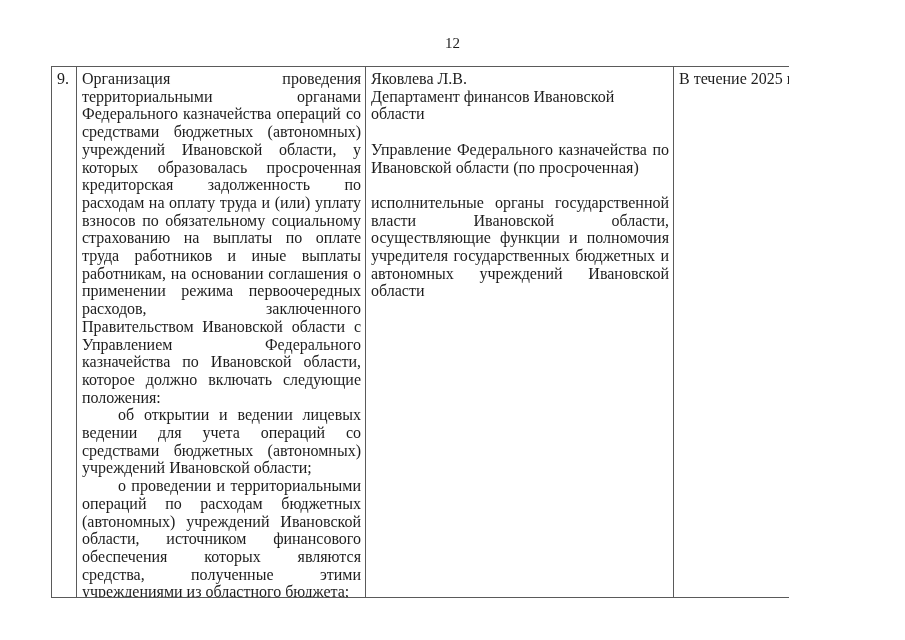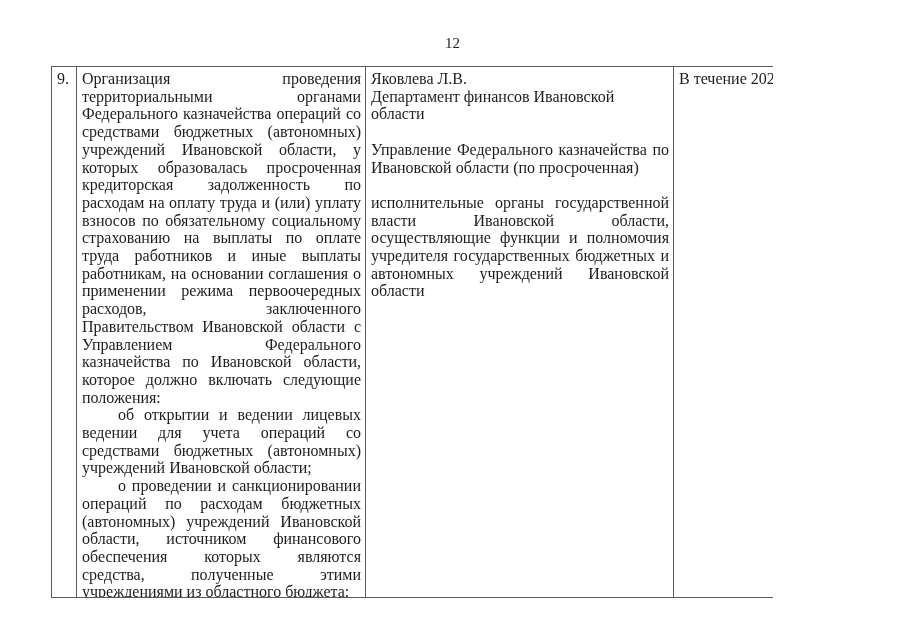--- a/index.html
+++ b/index.html
@@ -8,20 +8,21 @@
     background: #ffffff;
   }
   .page {
     position: relative;
     width: 773px;
     height: 640px;
     background: #ffffff;
     font-family: "Liberation Serif", "DejaVu Serif", serif;
     color: #1d1d1d;
     overflow: hidden;
+    padding-left: 16px;
   }
   .page-number {
     position: absolute;
     top: 34px;
     left: 0;
     width: 905px;
     text-align: center;
     font-size: 15px;
     line-height: 18px;
     color: #1d1d1d;
@@ -74,21 +75,21 @@
       <td class="col-num">
         <div class="cellwrap">
           <p class="no-just">9.</p>
         </div>
       </td>
 
       <td class="col-task">
         <div class="cellwrap">
           <p>Организация проведения территориальными органами Федерального казначейства операций со средствами бюджетных (автономных) учреждений Ивановской области, у которых образовалась просроченная кредиторская задолженность по расходам на оплату труда и (или) уплату взносов по обязательному социальному страхованию на выплаты по оплате труда работников и иные выплаты работникам, на основании соглашения о применении режима первоочередных расходов, заключенного Правительством Ивановской области с Управлением Федерального казначейства по Ивановской области, которое должно включать следующие положения:</p>
           <p class="indent">об открытии и ведении лицевых ведении для учета операций со средствами бюджетных (автономных) учреждений Ивановской области;</p>
-          <p class="indent">о проведении и санкционировании операций по расходам бюджетных (автономных) учреждений Ивановской области, источником финансового обеспечения которых являются средства, полученные этими учреждениями из областного бюджета;</p>
+          <p class="indent">о проведении и территориальными операций по расходам бюджетных (автономных) учреждений Ивановской области, источником финансового обеспечения которых являются средства, полученные этими учреждениями из областного бюджета;</p>
 
         </div>
       </td>
 
       <td class="col-exec">
         <div class="cellwrap">
           <p class="no-just">Яковлева Л.В.</p>
           <p class="no-just gap-after">Департамент финансов Ивановской области</p>
           <p class="gap-after">Управление Федерального казначейства по Ивановской области (по просроченная)</p>
           <p>исполнительные органы государственной власти Ивановской области, осуществляющие функции и полномочия учредителя государственных бюджетных и автономных учреждений Ивановской области</p>

